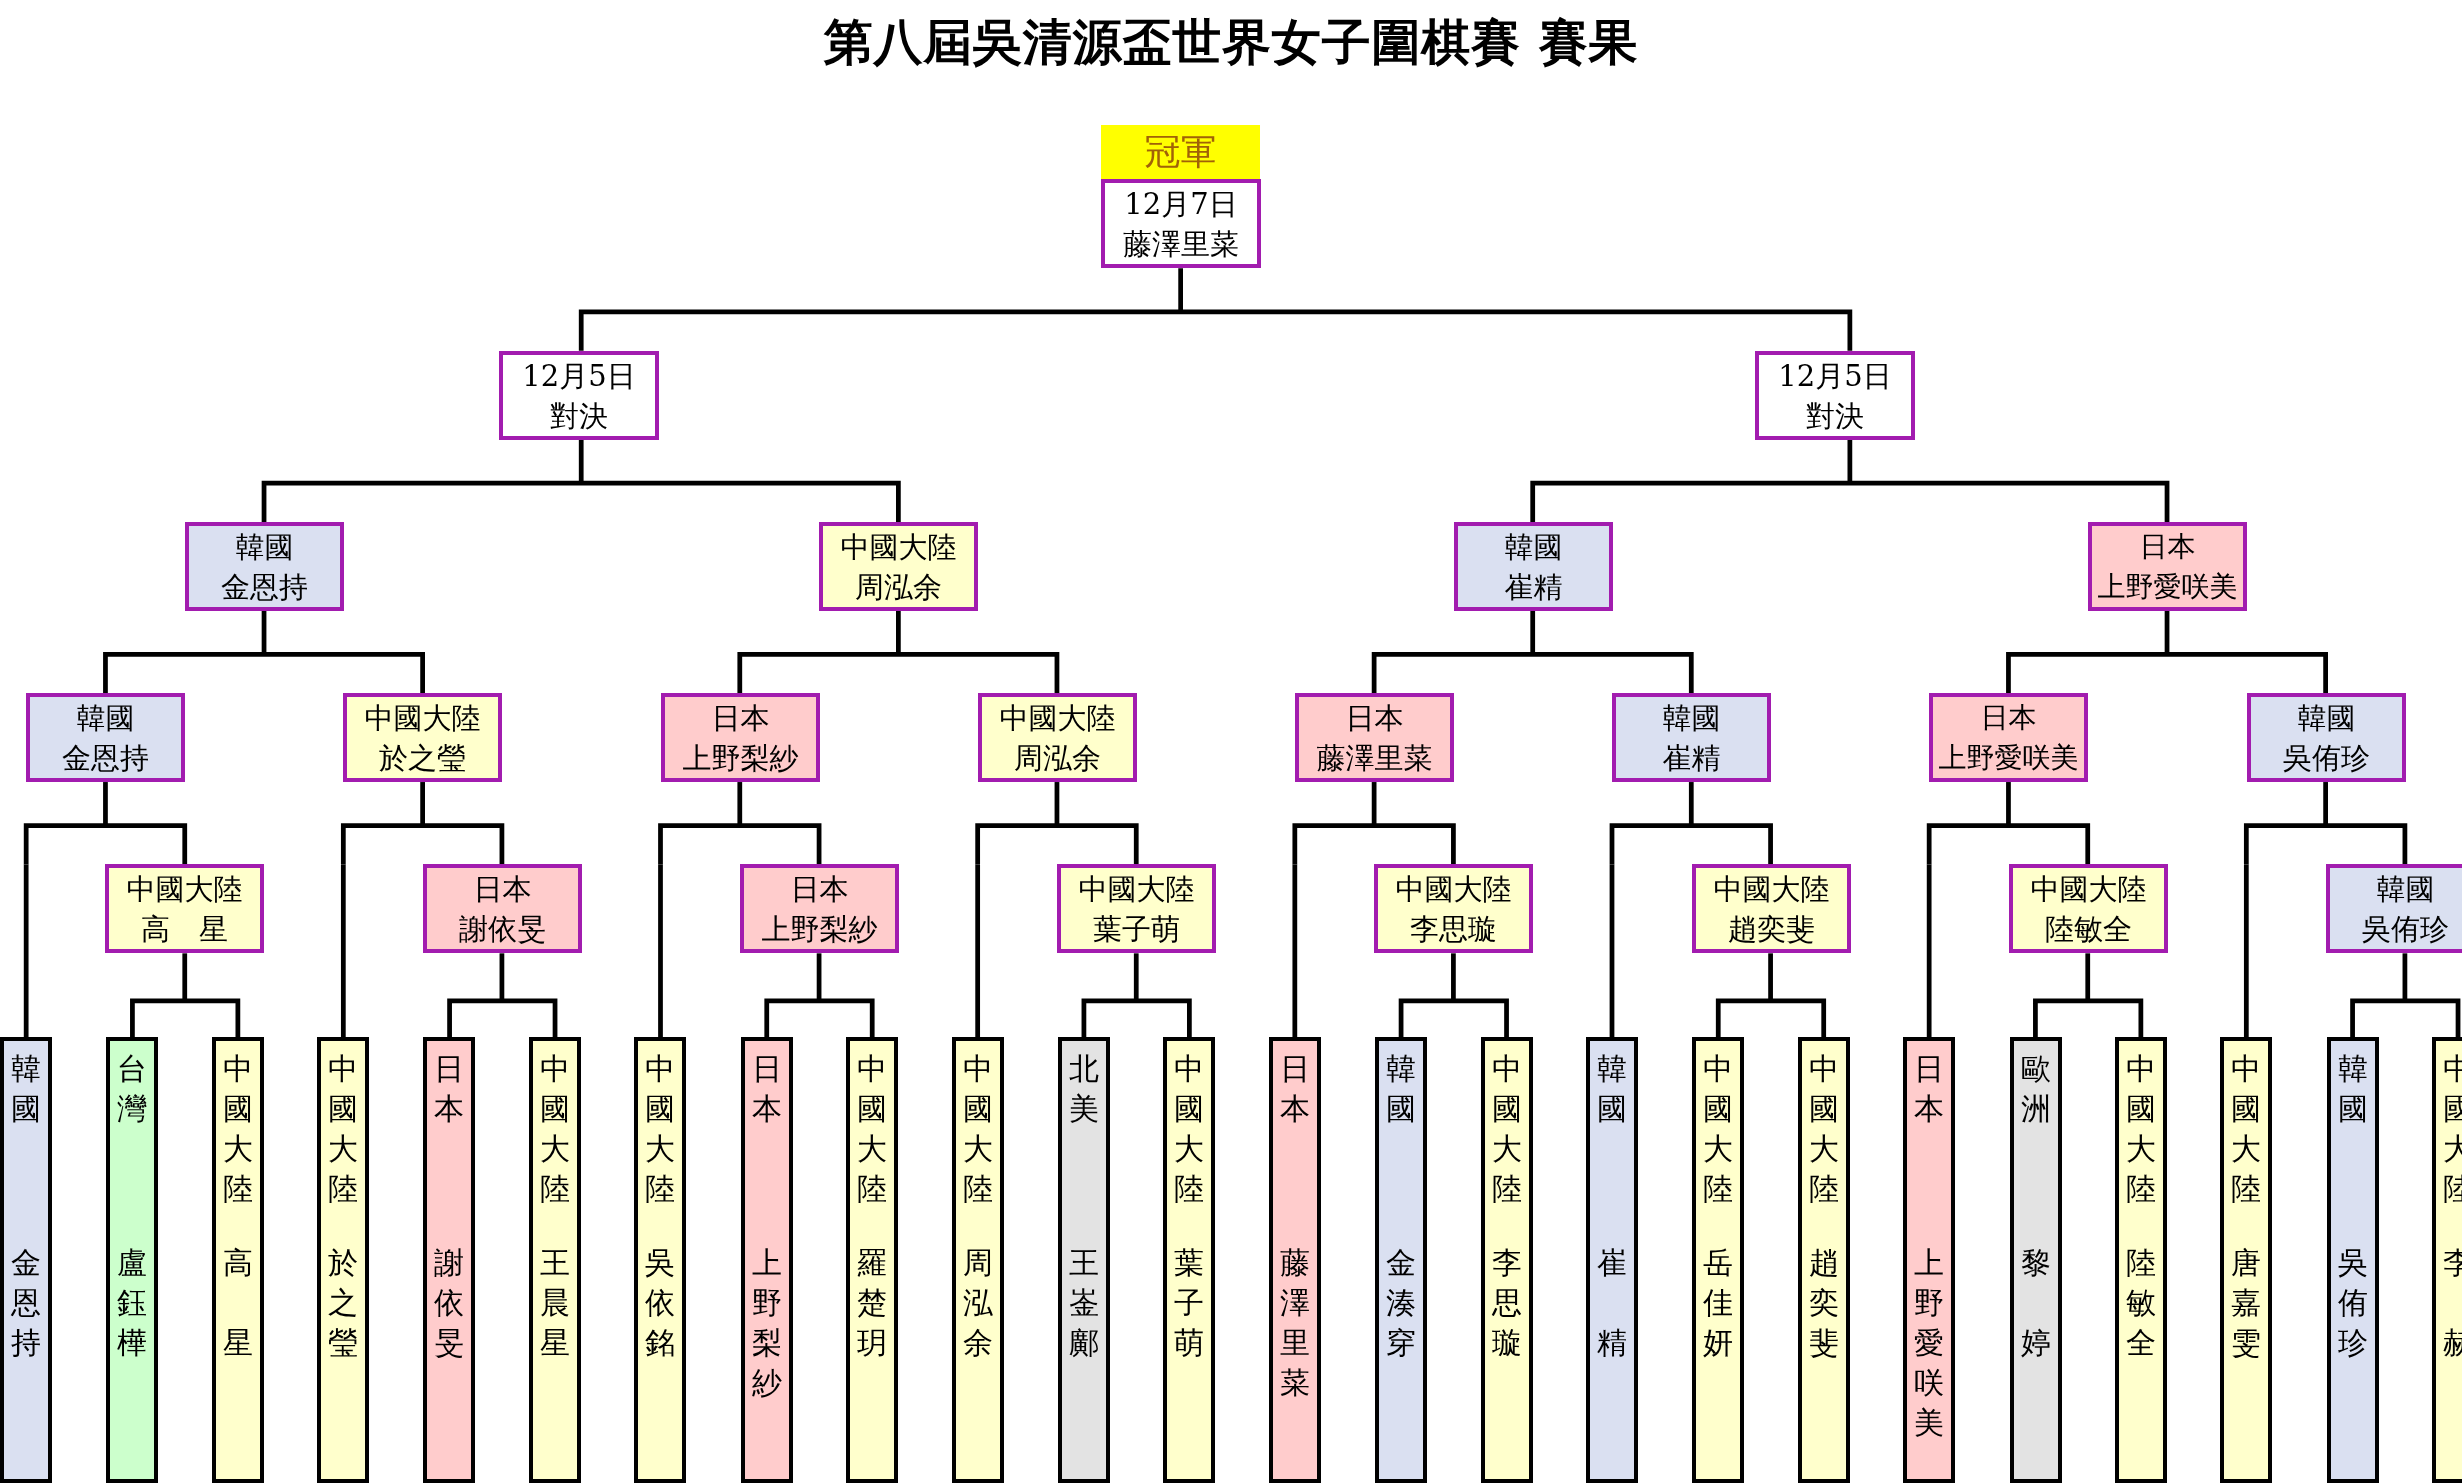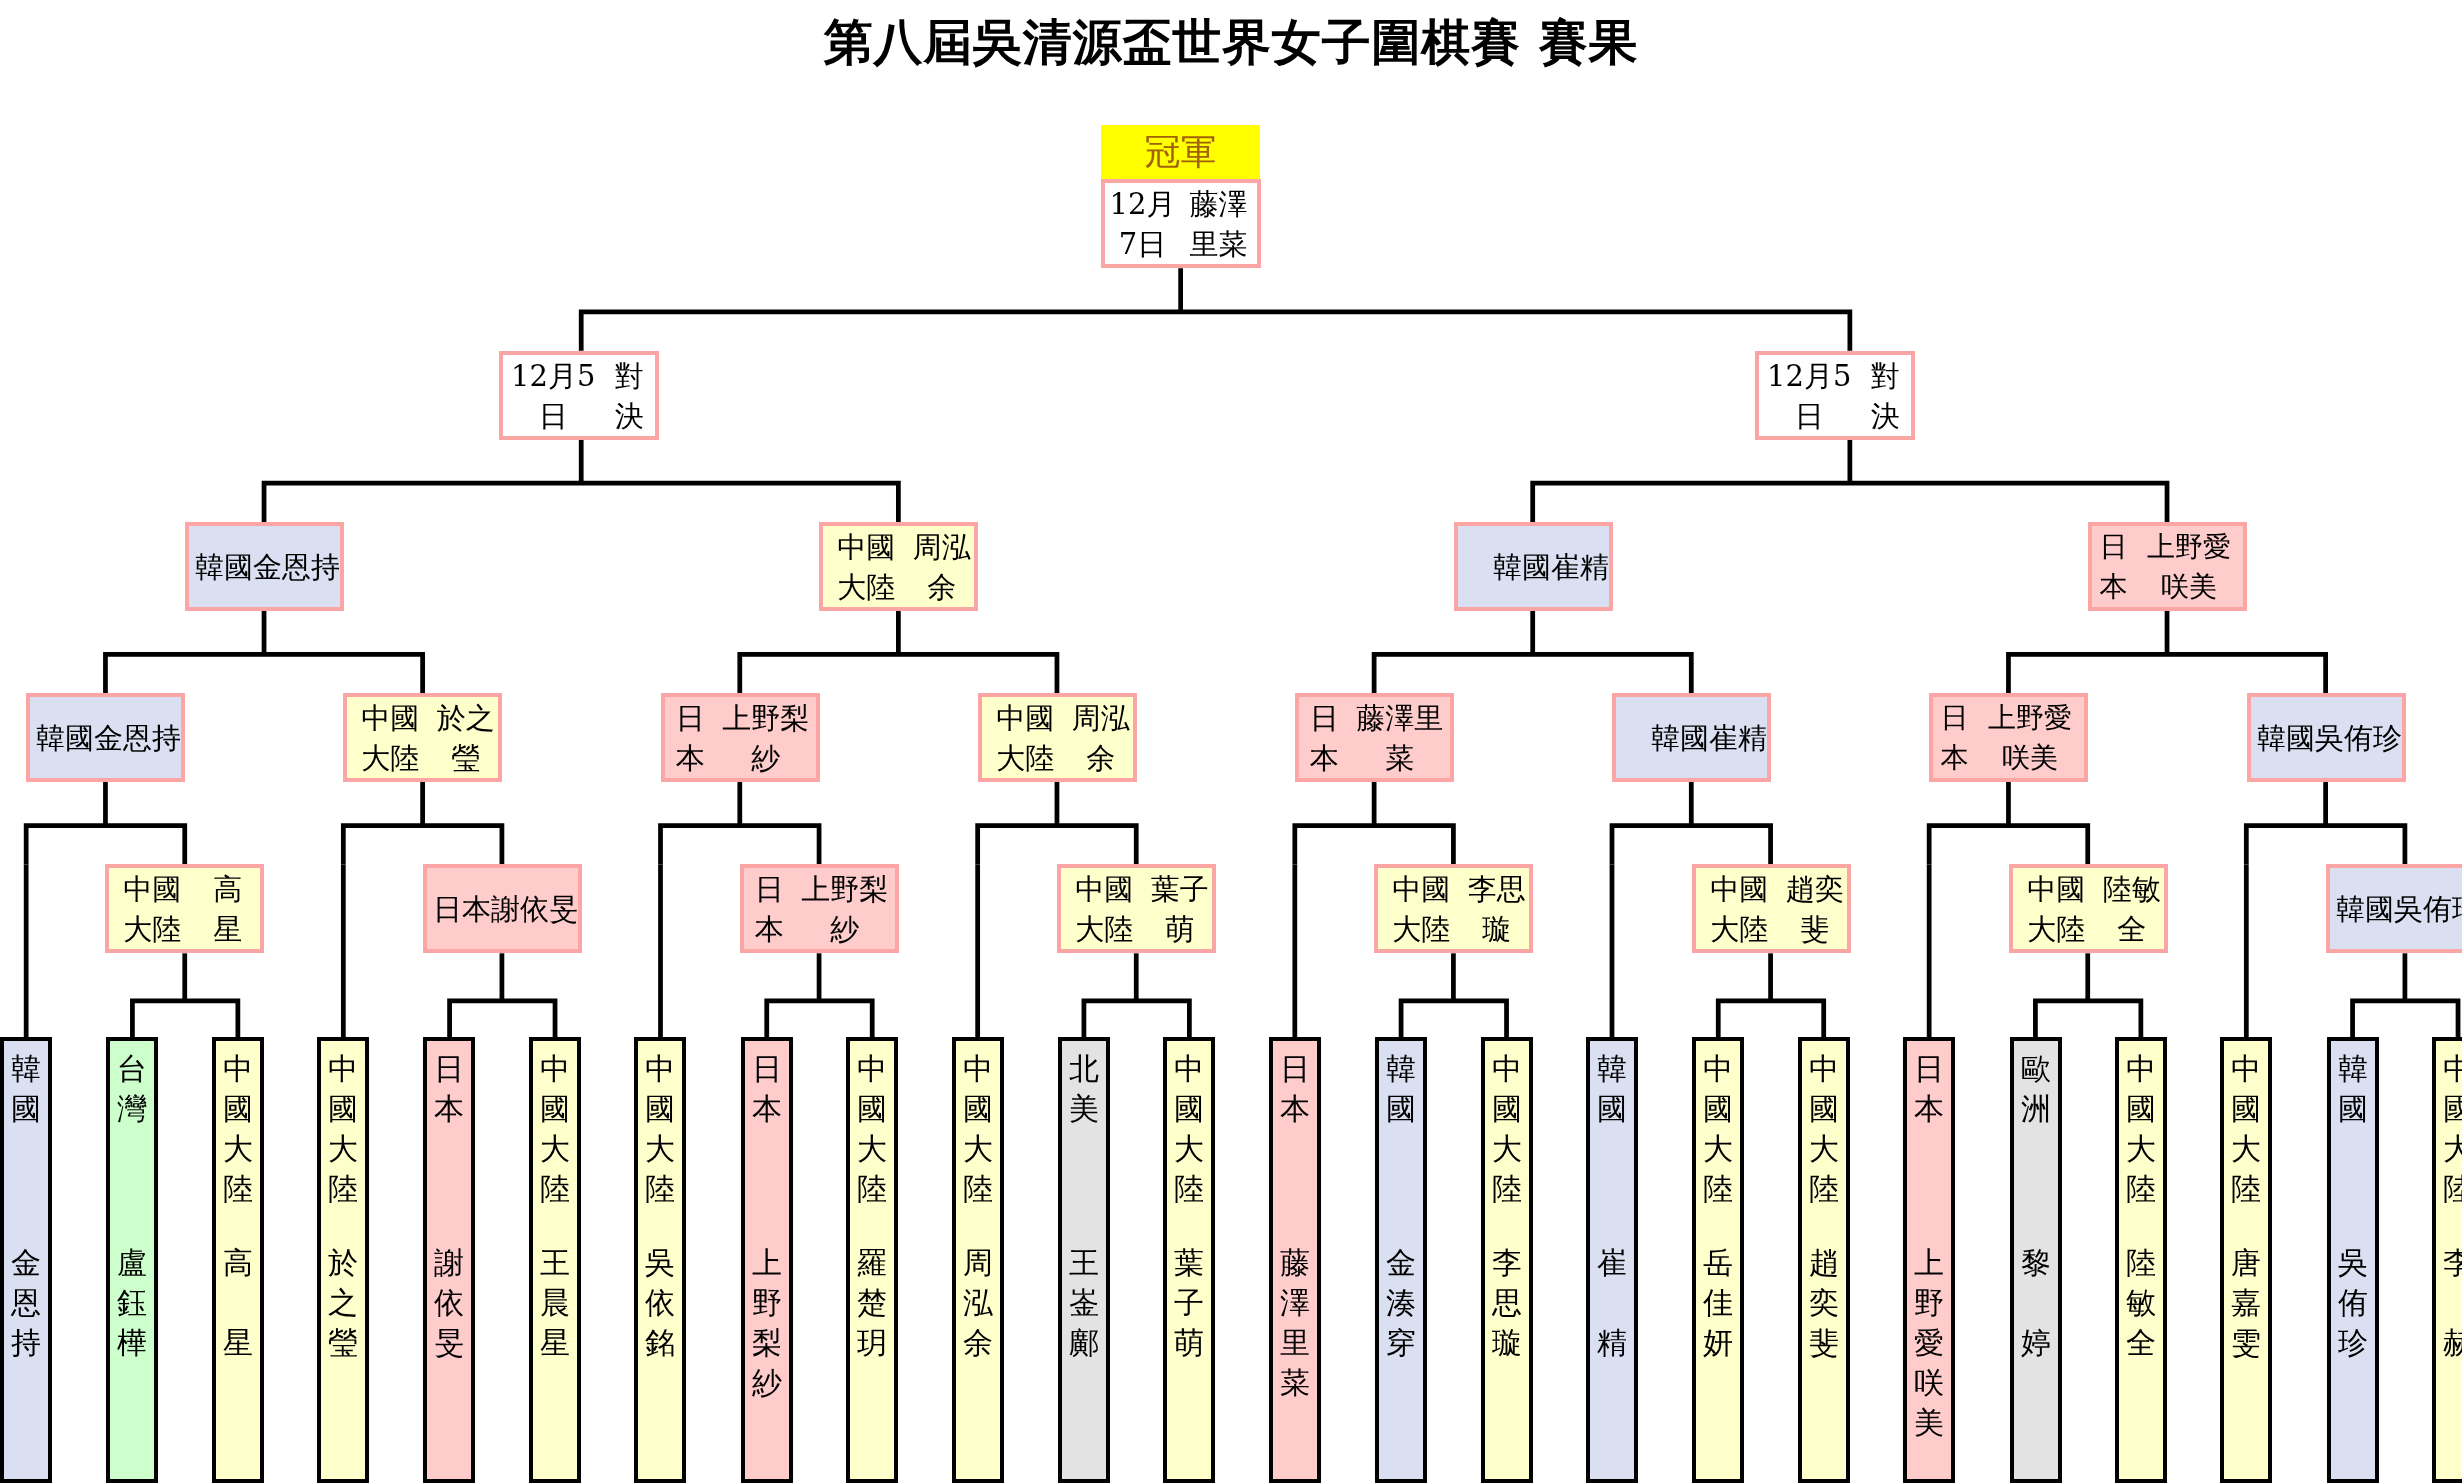--- a/index.html
+++ b/index.html
@@ -1,22 +1,22 @@
 <!DOCTYPE html>
 <html style="font-size:12.7px"><head>
 <meta charset="utf-8">
 <style>
   html, body { margin:0; padding:0; background:#ffffff; }
   body { width:2462px; height:1484px; position:relative; overflow:hidden;
          font-family:"DejaVu Serif","Liberation Serif",serif; color:#000; }
   #title { position:absolute; left:0; top:9.5px; width:2462px; text-align:center;
            font-size:49px; font-weight:bold; letter-spacing:0.8px; }
   #lines { position:absolute; left:0; top:0; }
-  .box { position:absolute; box-sizing:border-box; border:4px solid #fca5a5;
-         display:flex; flex-direction:row; align-items:center; justify-content:flex-end;
+  .box { position:absolute; box-sizing:border-box; border:4px solid #a21caf;
+         display:flex; flex-direction:column; align-items:center; justify-content:flex-end;
          font-size:29px; line-height:40px; text-align:center; }
   .bar { position:absolute; box-sizing:border-box; border:4px solid #000;
          font-size:30px; line-height:40px; text-align:center; }
   .bar .reg { position:absolute; left:0; top:8px; width:100%; }
   .bar .nm  { position:absolute; left:0; top:206px; width:100%; }
   .ch { display:block; height:40px; }
   #champ-banner { position:absolute; left:1101px; top:125px; width:159px; height:54px;
                   display:flex; align-items:center; justify-content:center;
                   font-size:36px; }
 </style>

